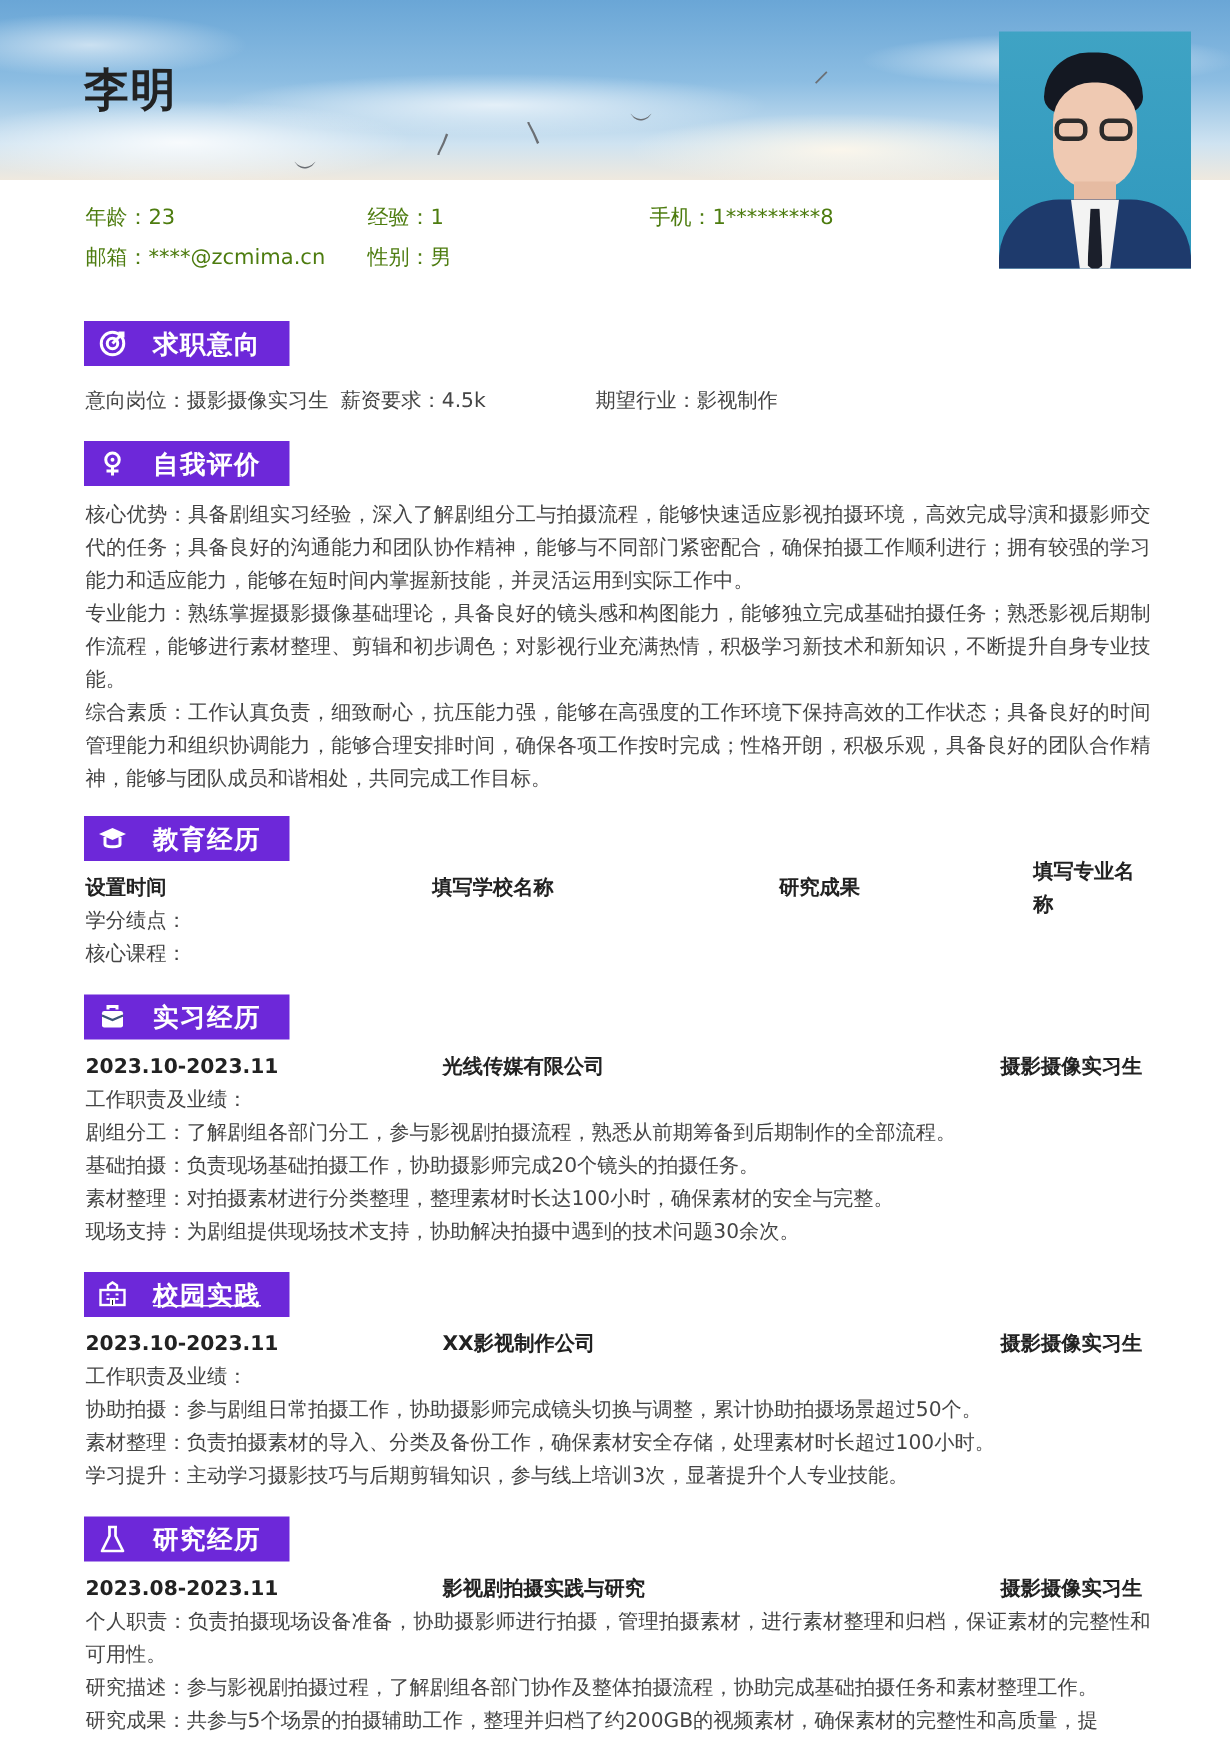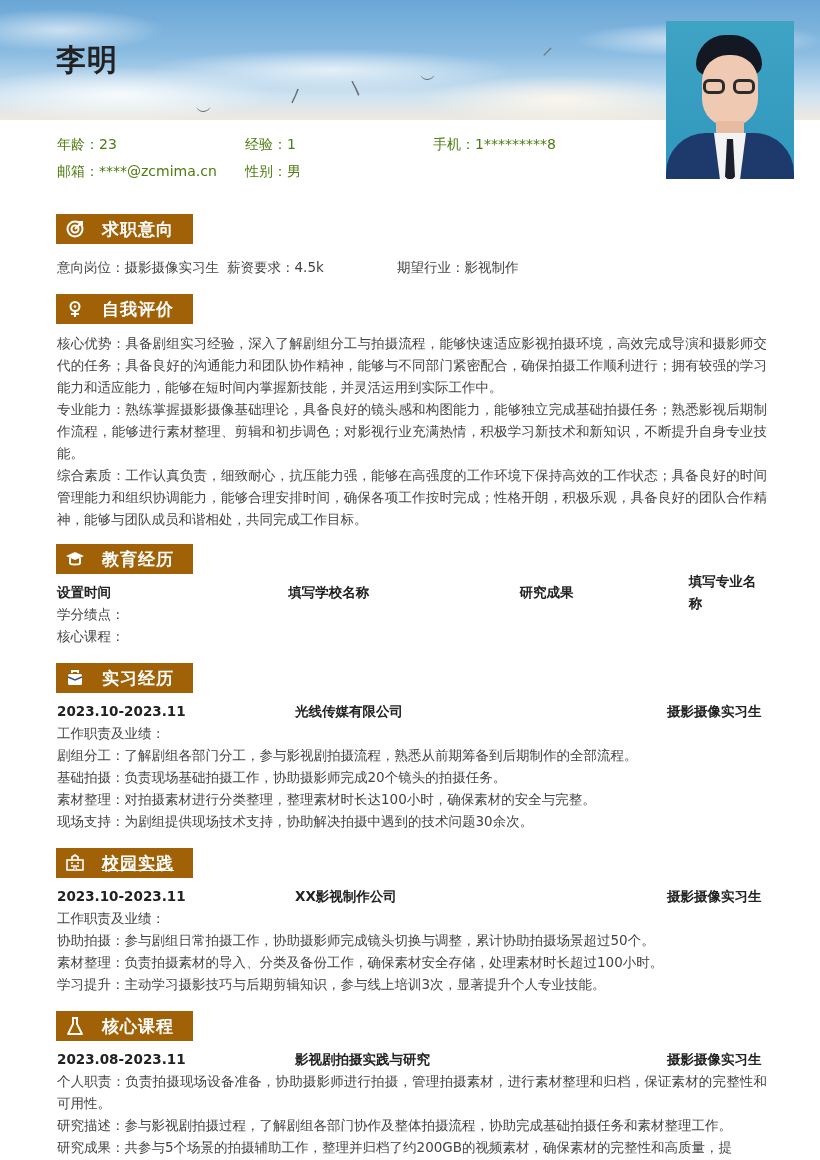--- a/index.html
+++ b/index.html
@@ -33,21 +33,21 @@
   .photo .suit { position: absolute; left: 0; top: 112px; width: 128px; height: 60px; background: #1e3a6c; border-radius: 40px 40px 0 0; }
   .photo .shirt { position: absolute; left: 48px; top: 112px; width: 32px; height: 50px; background: #f3f3f3; clip-path: polygon(0 0, 100% 0, 80% 100%, 20% 100%); }
   .photo .tie { position: absolute; left: 59px; top: 118px; width: 10px; height: 42px; background: #1b1f2b; clip-path: polygon(20% 0, 80% 0, 100% 90%, 50% 100%, 0 90%); }
 
   .info { position: absolute; left: 57px; top: 131px; }
   .info-row { display: flex; height: 27px; align-items: center; }
   .info-cell { font-size: 14px; color: #4d7c0f; }
   .c1 { width: 188px; } .c2 { width: 188px; } .c3 { width: 220px; }
 
   .section-head {
-    position: absolute; left: 56px; width: 137px; height: 30px; background: #a16207;
+    position: absolute; left: 56px; width: 137px; height: 30px; background: #6d28d9;
     color: #fff; display: flex; align-items: center;
   }
   .section-head .ico { width: 30px; margin-left: 4px; display: flex; justify-content: center; align-items: center; }
   .section-head .title { margin-left: 12px; font-size: 17px; font-weight: bold; letter-spacing: 1px; }
 
   .block { position: absolute; left: 57px; width: 710px; font-size: 13.5px; line-height: 22px; color: #444; }
   .row3 { display: flex; height: 22px; align-items: center; }
   .bold { font-weight: bold; color: #222; gap: 40px; }
   .p { text-align: justify; }
 </style>
@@ -186,21 +186,21 @@
   <div>素材整理：负责拍摄素材的导入、分类及备份工作，确保素材安全存储，处理素材时长超过100小时。</div>
   <div>学习提升：主动学习摄影技巧与后期剪辑知识，参与线上培训3次，显著提升个人专业技能。</div>
 </div>
 
 <div class="section-head" style="top:1011px;">
   <span class="ico">
     <svg width="18" height="20" viewBox="0 0 18 20">
         <path d="M6 2 H12 M7 2 V8 L2 18 H16 L11 8 V2" fill="none" stroke="#fff" stroke-width="1.8" stroke-linejoin="round"></path>
       </svg>
   </span>
-  <span class="title">核心课程</span>
+  <span class="title">研究经历</span>
 </div>
 <div class="block p" style="top:1048px;">
   <div class="row3 bold">
     <span style="width:198px;">2023.08-2023.11</span>
     <span style="width:332px;">影视剧拍摄实践与研究</span>
     <span>摄影摄像实习生</span>
   </div>
   <div>个人职责：负责拍摄现场设备准备，协助摄影师进行拍摄，管理拍摄素材，进行素材整理和归档，保证素材的完整性和可用性。</div>
   <div>研究描述：参与影视剧拍摄过程，了解剧组各部门协作及整体拍摄流程，协助完成基础拍摄任务和素材整理工作。</div>
   <div>研究成果：共参与5个场景的拍摄辅助工作，整理并归档了约200GB的视频素材，确保素材的完整性和高质量，提</div>

